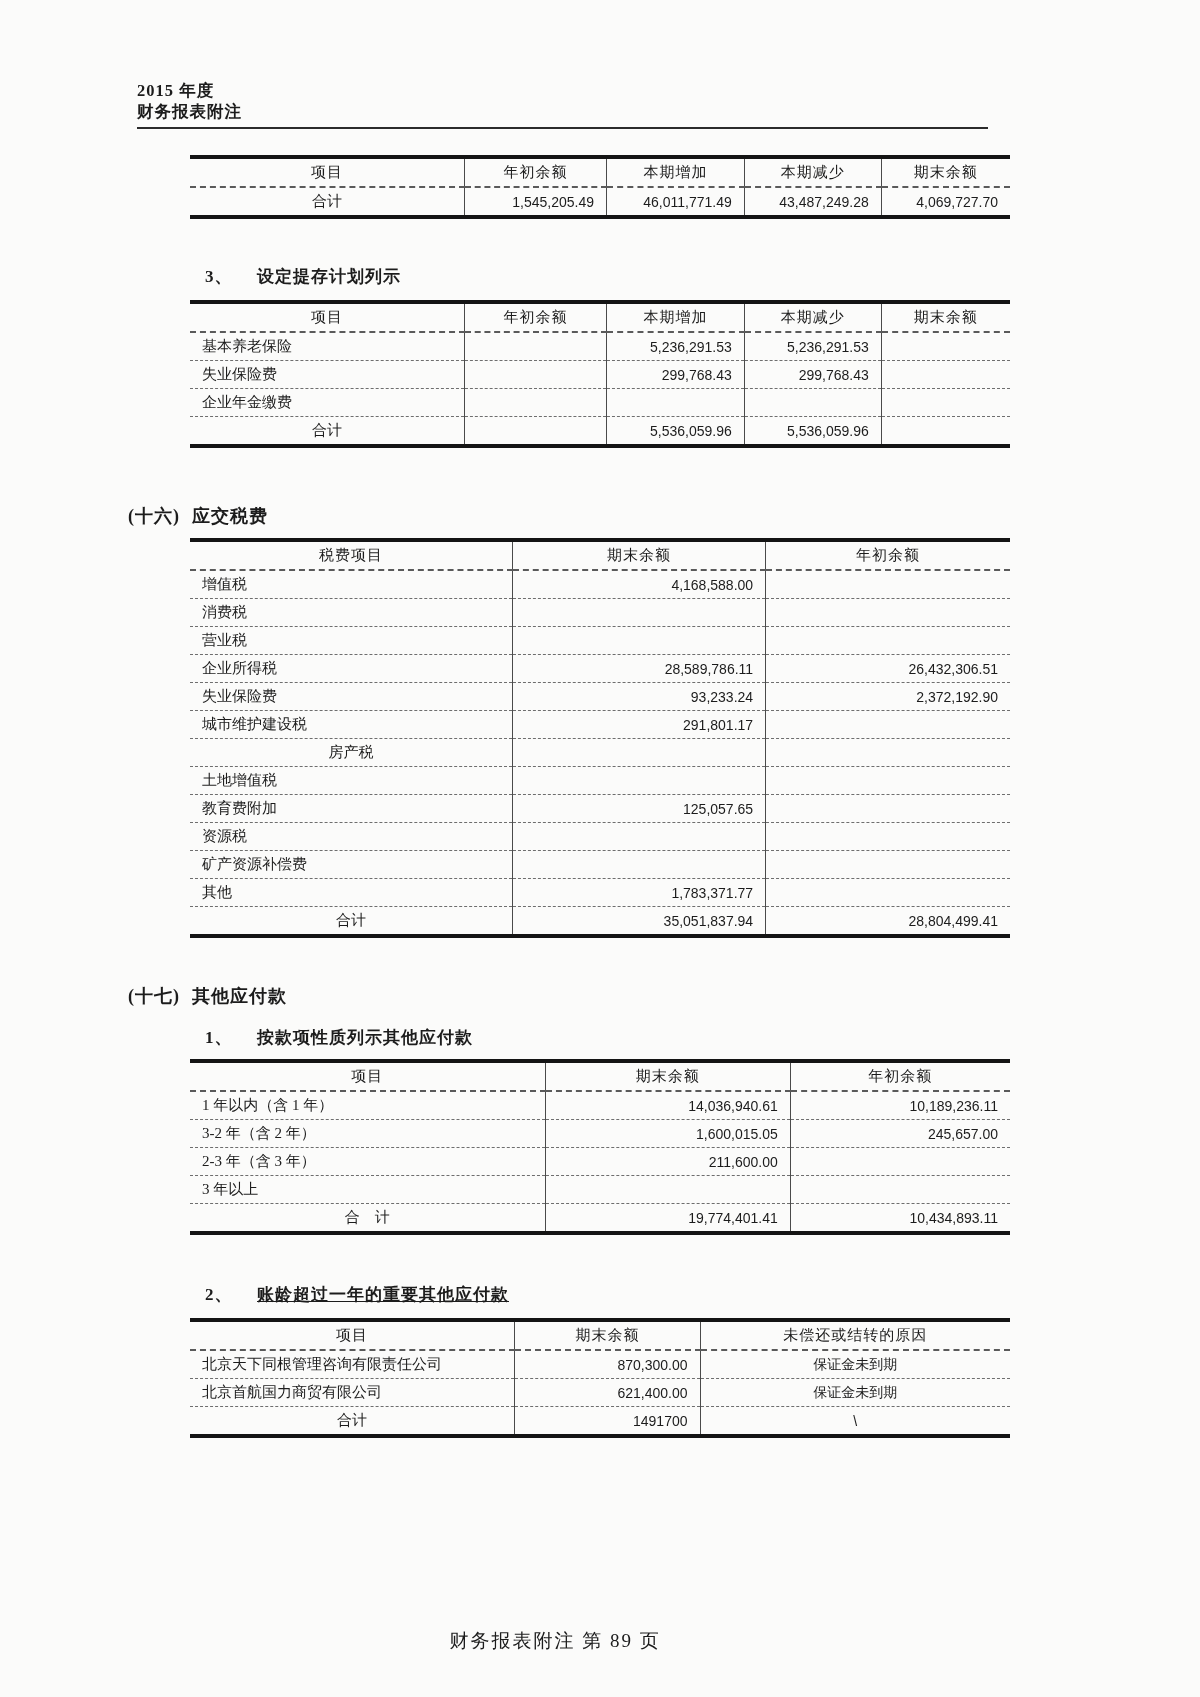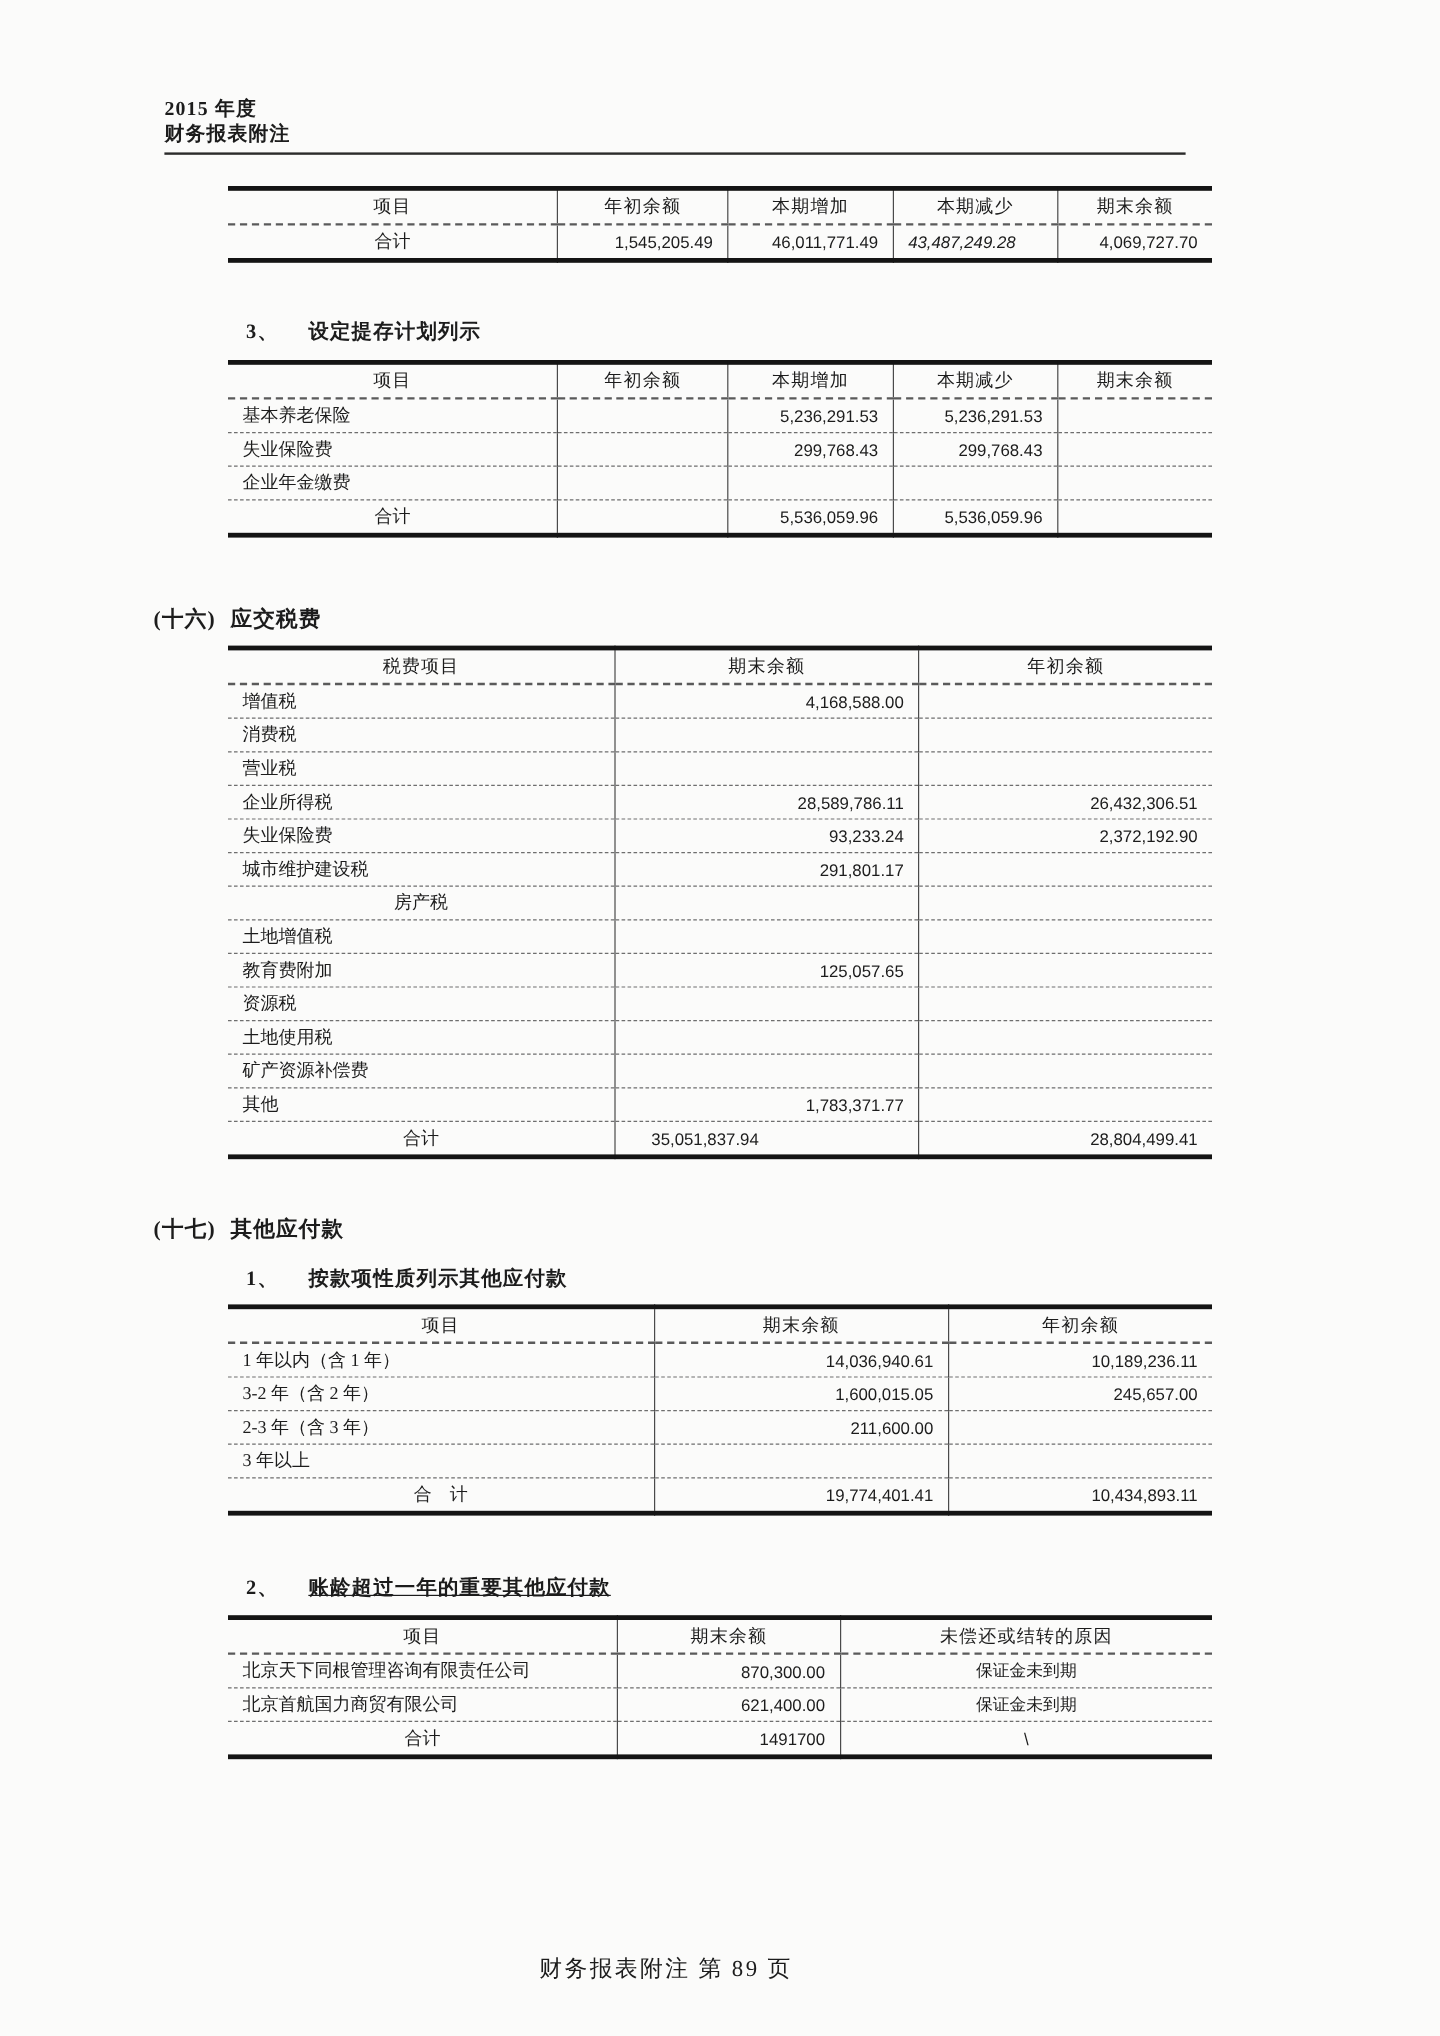--- a/index.html
+++ b/index.html
@@ -98,21 +98,21 @@
           <th>本期增加</th>
           <th>本期减少</th>
           <th>期末余额</th>
         </tr>
       </thead>
       <tbody>
         <tr class="total-row">
           <td style="text-align: center;">合计</td>
           <td style="text-align: right;">1,545,205.49</td>
           <td style="text-align: right;">46,011,771.49</td>
-          <td style=" font-style: italic;">43,487,249.28</td>
+          <td style="text-align: right;">43,487,249.28</td>
           <td style="text-align: right;">4,069,727.70</td>
         </tr>
       </tbody>
     </table>
 
   <div class="sub-heading mt-h3">
     <span class="sub-num">3、</span><span>设定提存计划列示</span>
   </div>
 
   <table class="fin-table mt-tblB">
@@ -226,37 +226,32 @@
           <td style="text-align: left;">教育费附加</td>
           <td style="text-align: right;">125,057.65</td>
           <td style="text-align: right;"></td>
         </tr>
         <tr>
           <td style="text-align: left;">资源税</td>
           <td style="text-align: right;"></td>
           <td style="text-align: right;"></td>
         </tr>
         <tr>
-          <td style="text-align: left;">土地使用税</td>
-          <td style="text-align: right;"></td>
-          <td style="text-align: right;"></td>
-        </tr>
-        <tr>
           <td style="text-align: left;">矿产资源补偿费</td>
           <td style="text-align: right;"></td>
           <td style="text-align: right;"></td>
         </tr>
         <tr>
           <td style="text-align: left;">其他</td>
           <td style="text-align: right;">1,783,371.77</td>
           <td style="text-align: right;"></td>
         </tr>
         <tr class="total-row">
           <td style="text-align: center;">合计</td>
-          <td style="text-align: left; padding-left: 30px;">35,051,837.94</td>
+          <td style="text-align: right; padding-left: 30px;">35,051,837.94</td>
           <td style="text-align: right;">28,804,499.41</td>
         </tr>
       </tbody>
     </table>
 
   <div class="sec-heading mt-s17">
     <span class="sec-num">(十七)</span><span>其他应付款</span>
   </div>
 
   <div class="sub-heading mt-sub1">

